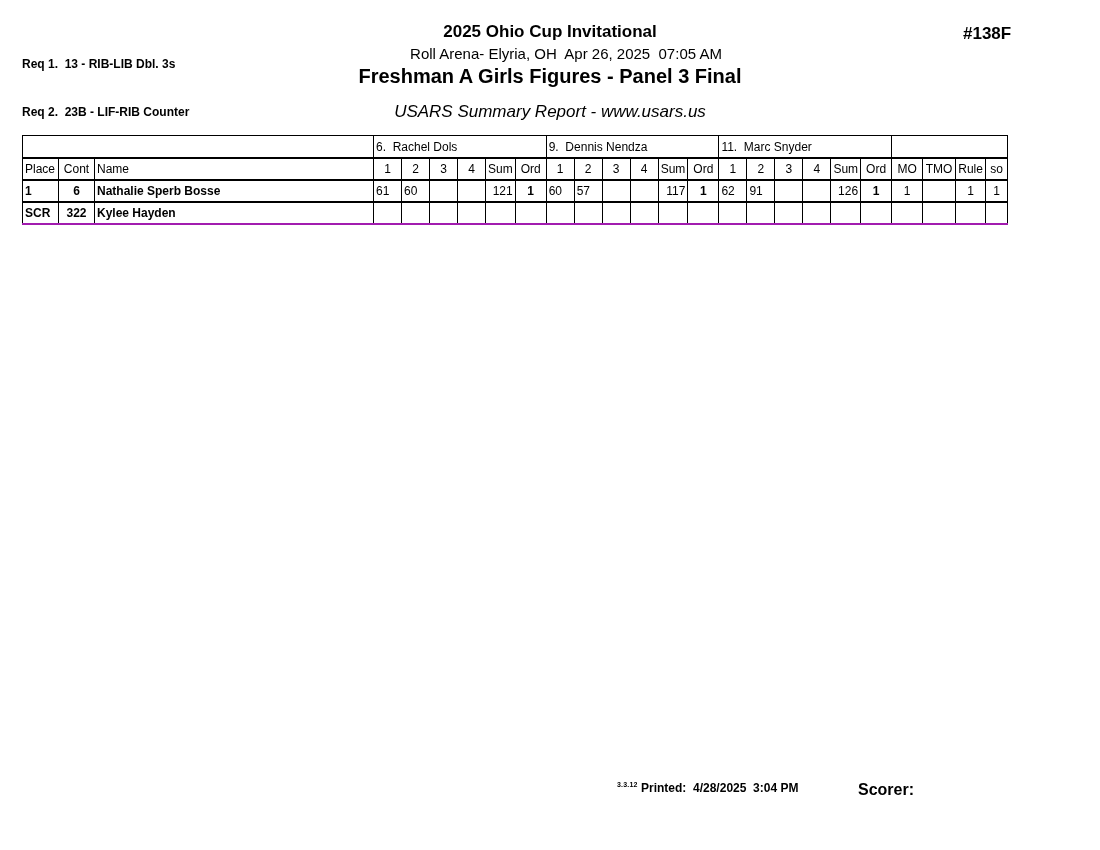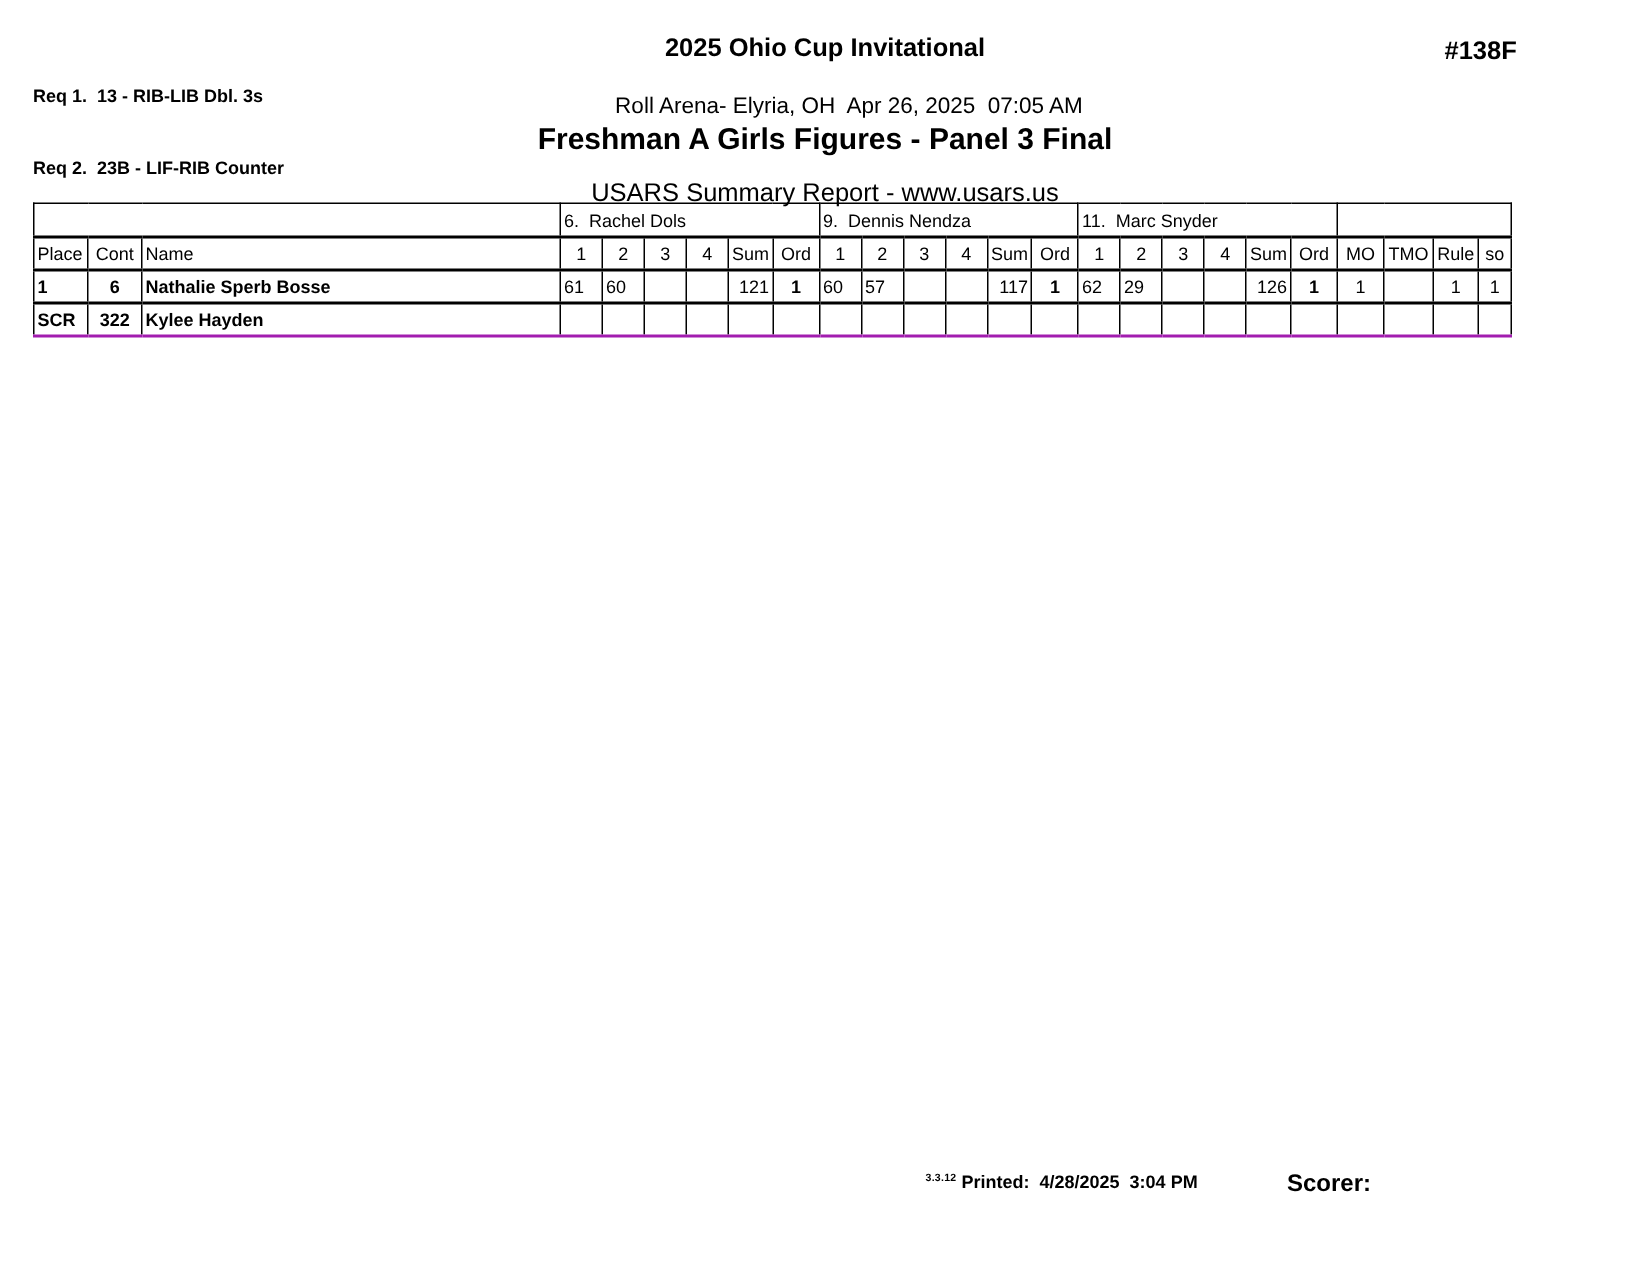--- a/index.html
+++ b/index.html
@@ -12,24 +12,24 @@
     position:absolute; left:22px; top:24px;
     font-size:12px; font-weight:bold; line-height:16px; white-space:pre;
   }
   
   .event-number {
     position:absolute; left:963px; top:24px;
     font-size:17px; font-weight:bold;
   }
   
   .title-block { position:absolute; left:0; top:22px; width:100%; text-align:center; }
-  .title-main   { font-size:17px; font-weight:bold; margin-bottom:20px; white-space:pre; }
+  .title-main   { font-size:17px; font-weight:bold; margin-bottom:3px; white-space:pre; }
   .title-venue  { font-size:15px; margin-bottom:3px; white-space:pre;padding-left:32px; }
   .title-event  { font-size:20px; font-weight:bold; margin-bottom:14px; white-space:pre; }
-  .title-report { font-size:17px; white-space:pre; }
+  .title-report { font-size:17px; white-space:pre;font-style:italic; }
 
   
   table.results {
     position:absolute; left:22px; top:135px;
     border-collapse:collapse; table-layout:fixed;
   }
   table.results td {
     border:1px solid #000;
     font-size:12px; line-height:14px;
     padding:0 2px; height:20px;
@@ -166,21 +166,21 @@
       <td class="c b thL thR">1</td>
 
       <td class="l">60</td>
       <td class="l">57</td>
       <td class="l"></td>
       <td class="l"></td>
       <td class="r">117</td>
       <td class="c b thL thR">1</td>
 
       <td class="l">62</td>
-      <td class="l">29</td>
+      <td class="l">91</td>
       <td class="l"></td>
       <td class="l"></td>
       <td class="r">126</td>
       <td class="c b thL thR">1</td>
 
       <td class="c">1</td>
       <td class="c"></td>
       <td class="c">1</td>
       <td class="c end">1</td>
     </tr>

